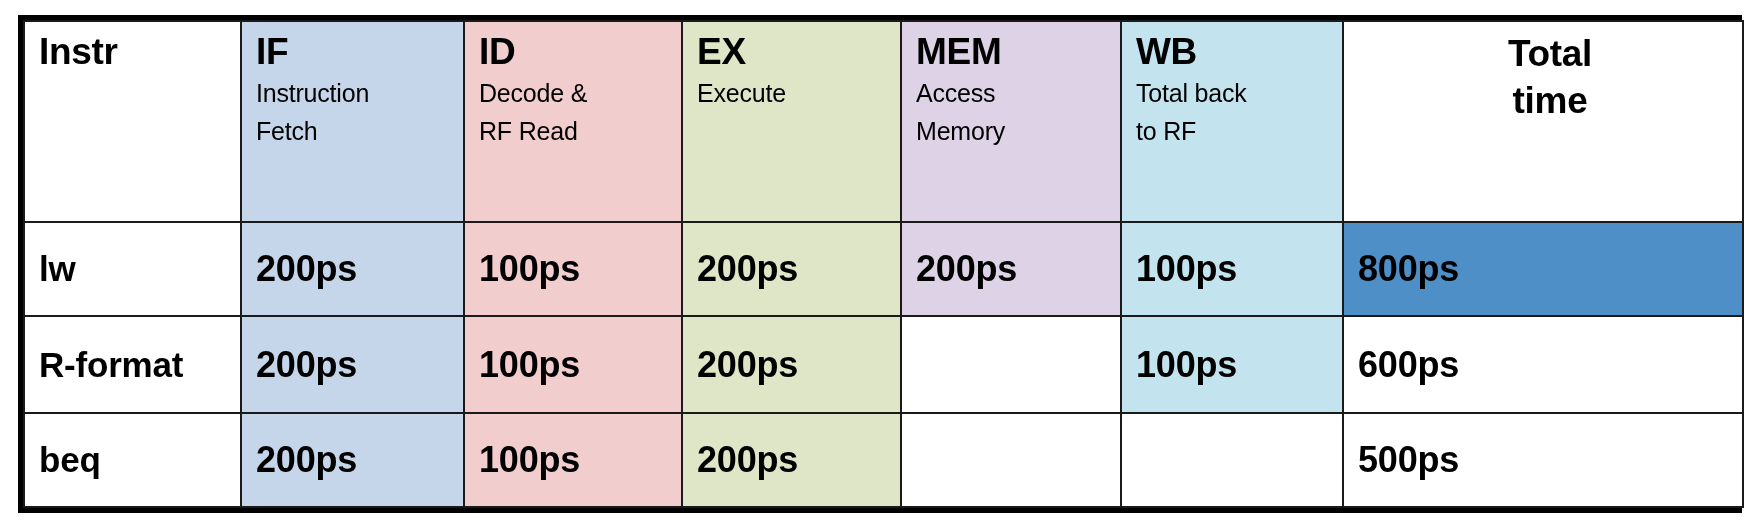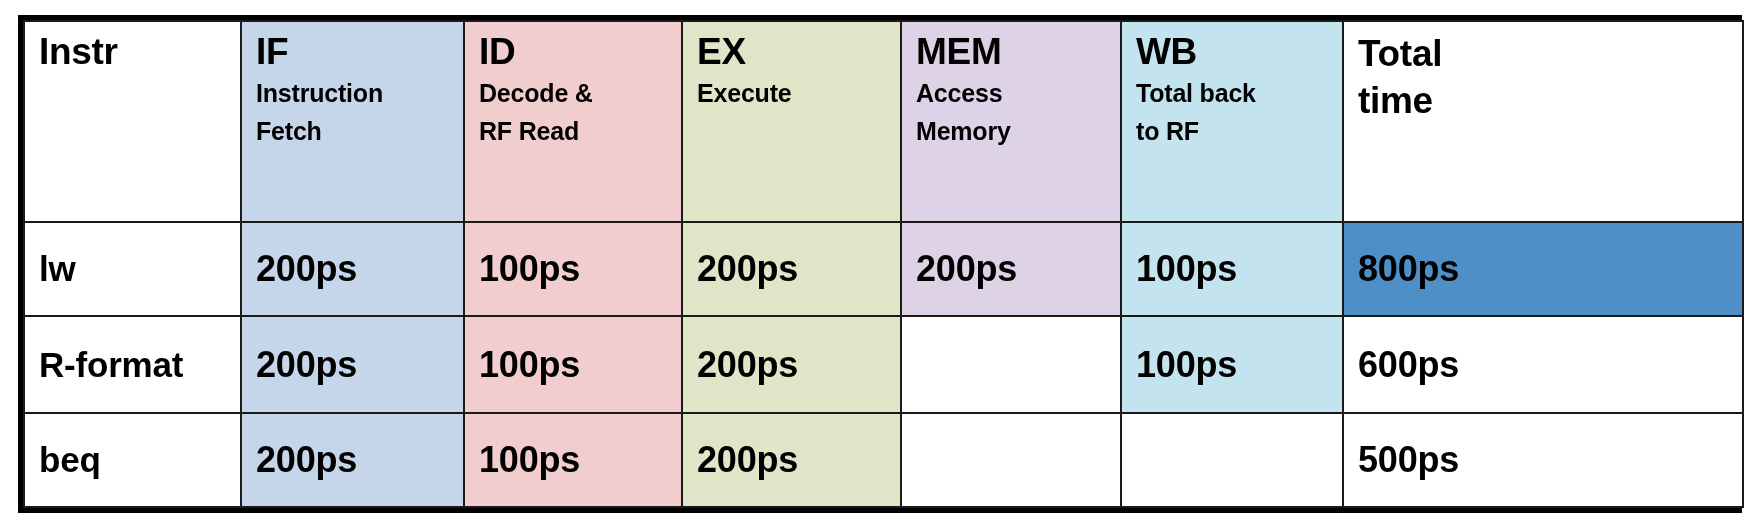--- a/index.html
+++ b/index.html
@@ -72,31 +72,31 @@
   }
   .hmain {
     font-size: 37px;
     font-weight: bold;
     line-height: 44px;
     letter-spacing: -0.3px;
     white-space: nowrap;
   }
   .hsub {
     font-size: 25px;
-    font-weight: bold;
+    font-weight: normal;
     line-height: 38px;
     letter-spacing: -0.2px;
   }
   .hsub span { display: block; }
 
   
   .hmain.two-line {
     line-height: 47px;
   }
-  .hmain.two-line span { display: block; }
+  .hmain.two-line span { display: block; text-align: center; }
 
   
   .dcell {
     padding: 0 0 0 14px;
     height: 100%;
     display: flex;
     align-items: center;
     font-size: 36px;
     line-height: 40px;
     font-weight: bold;

